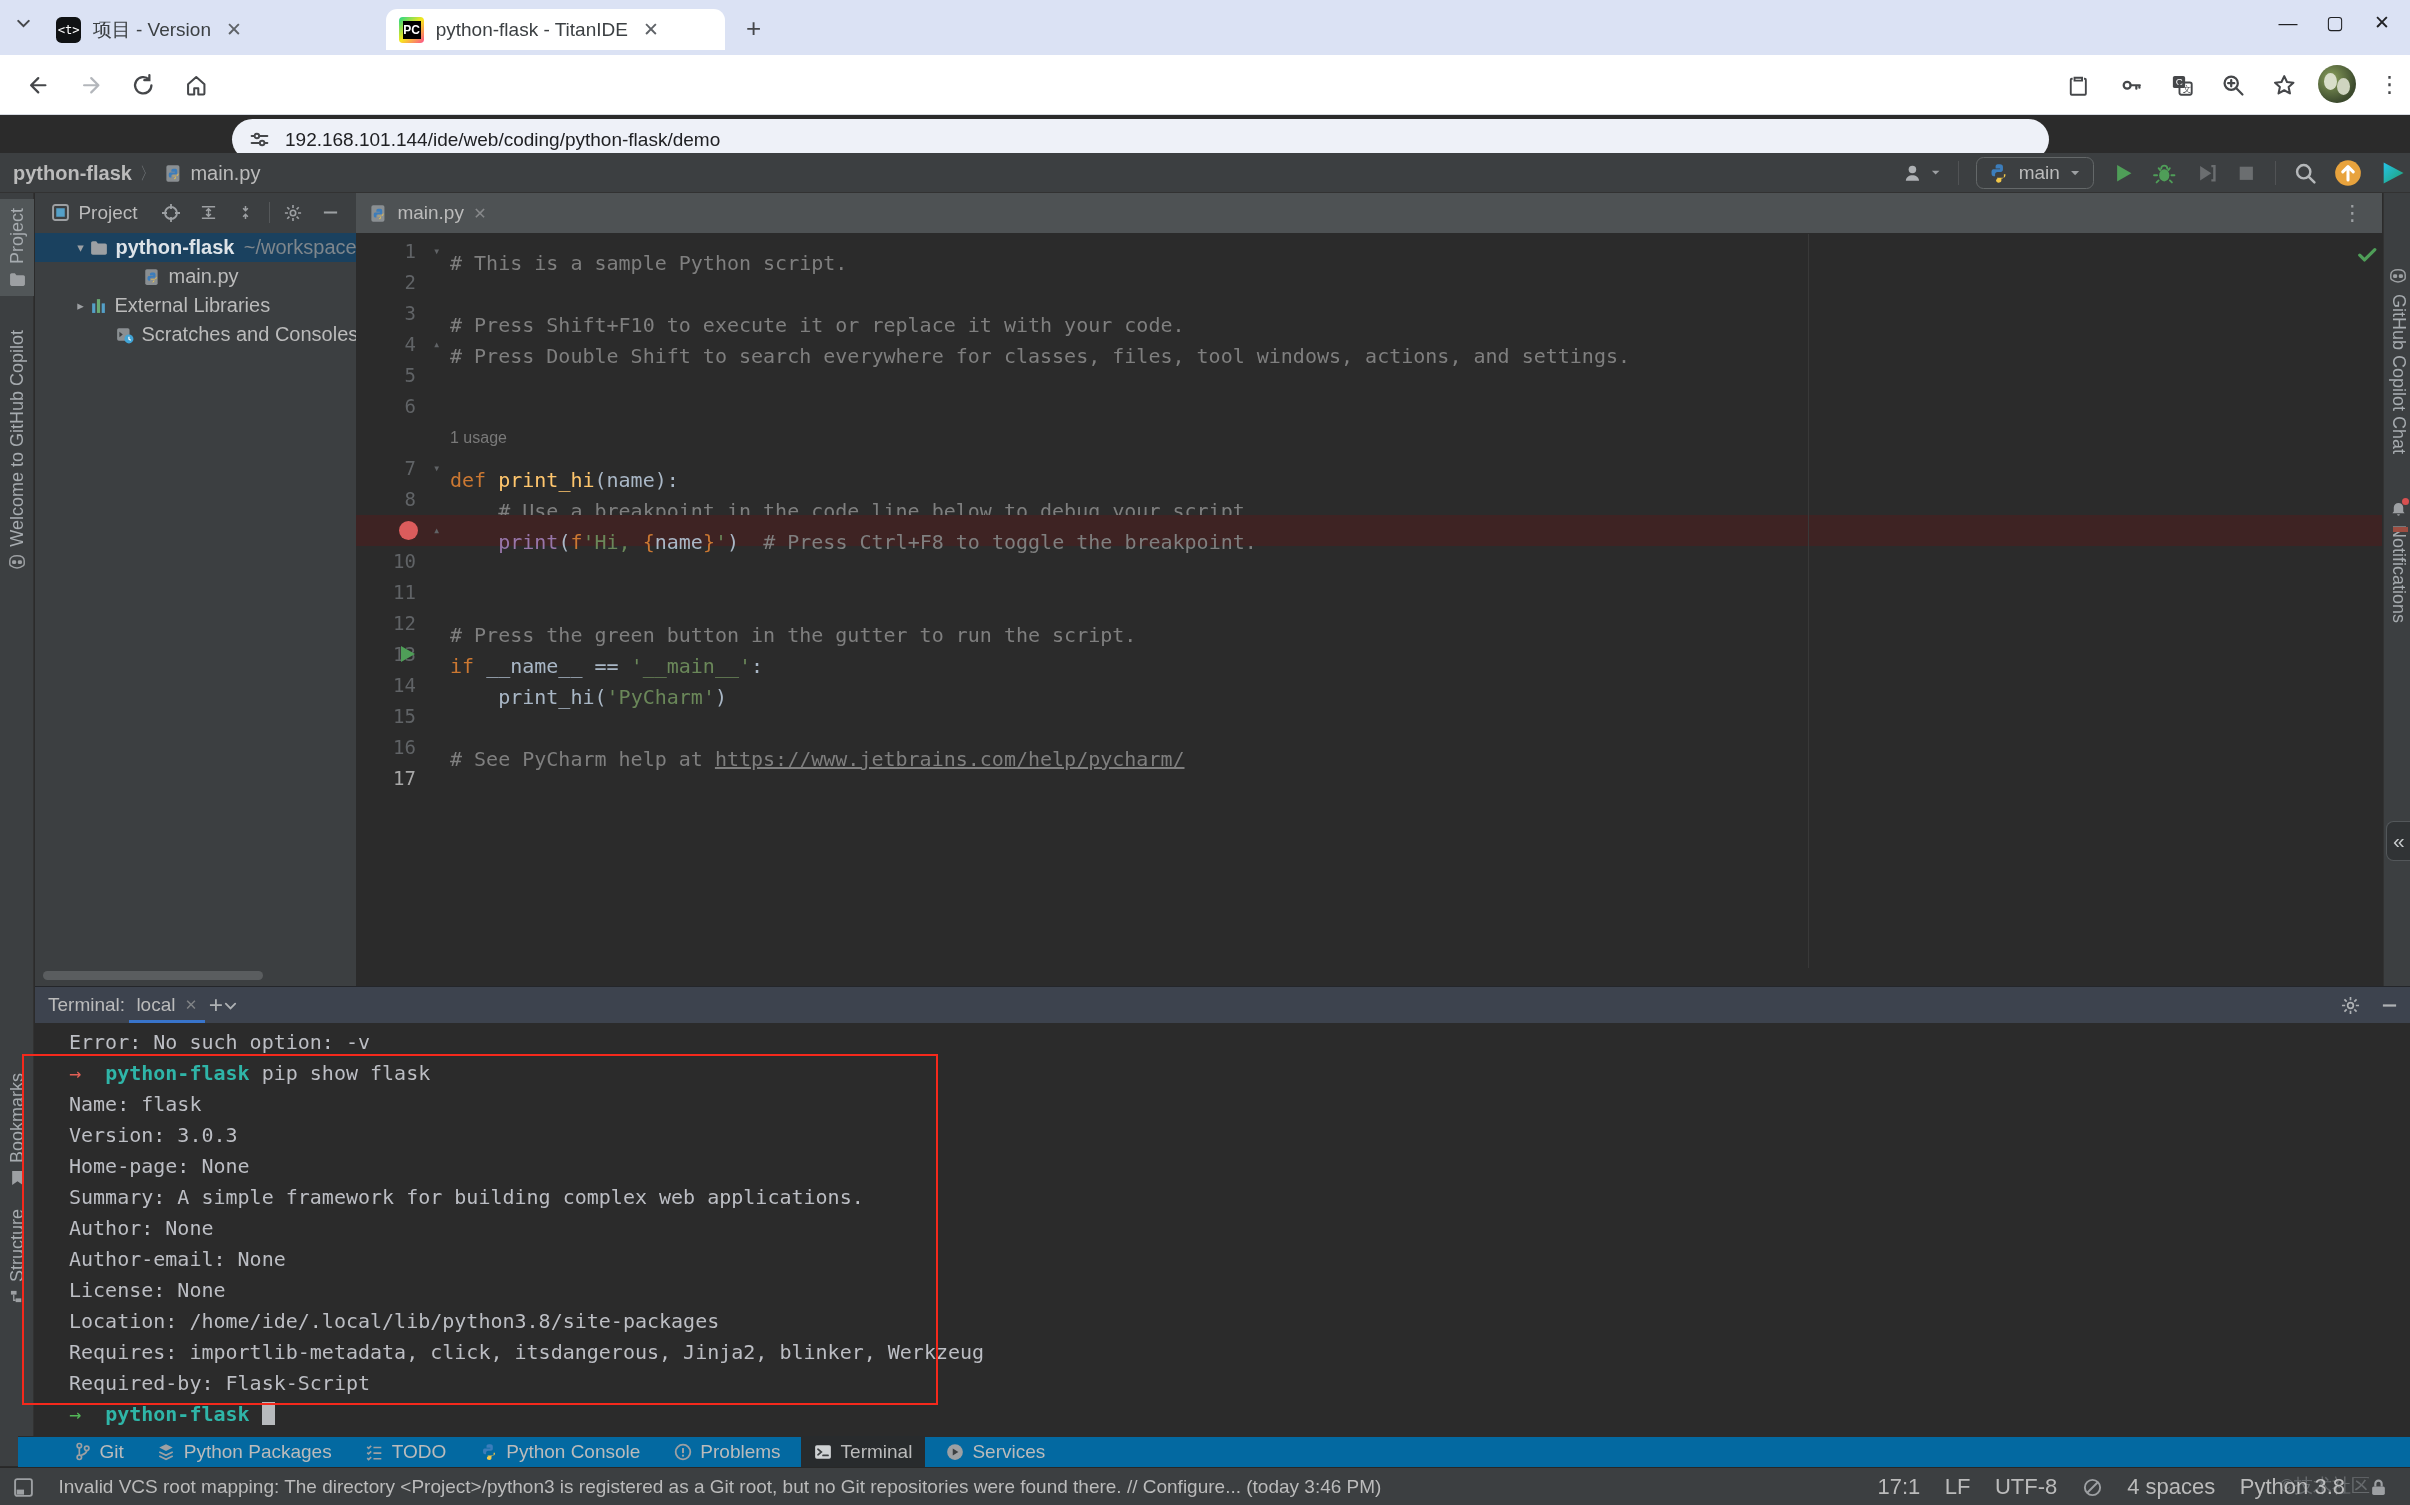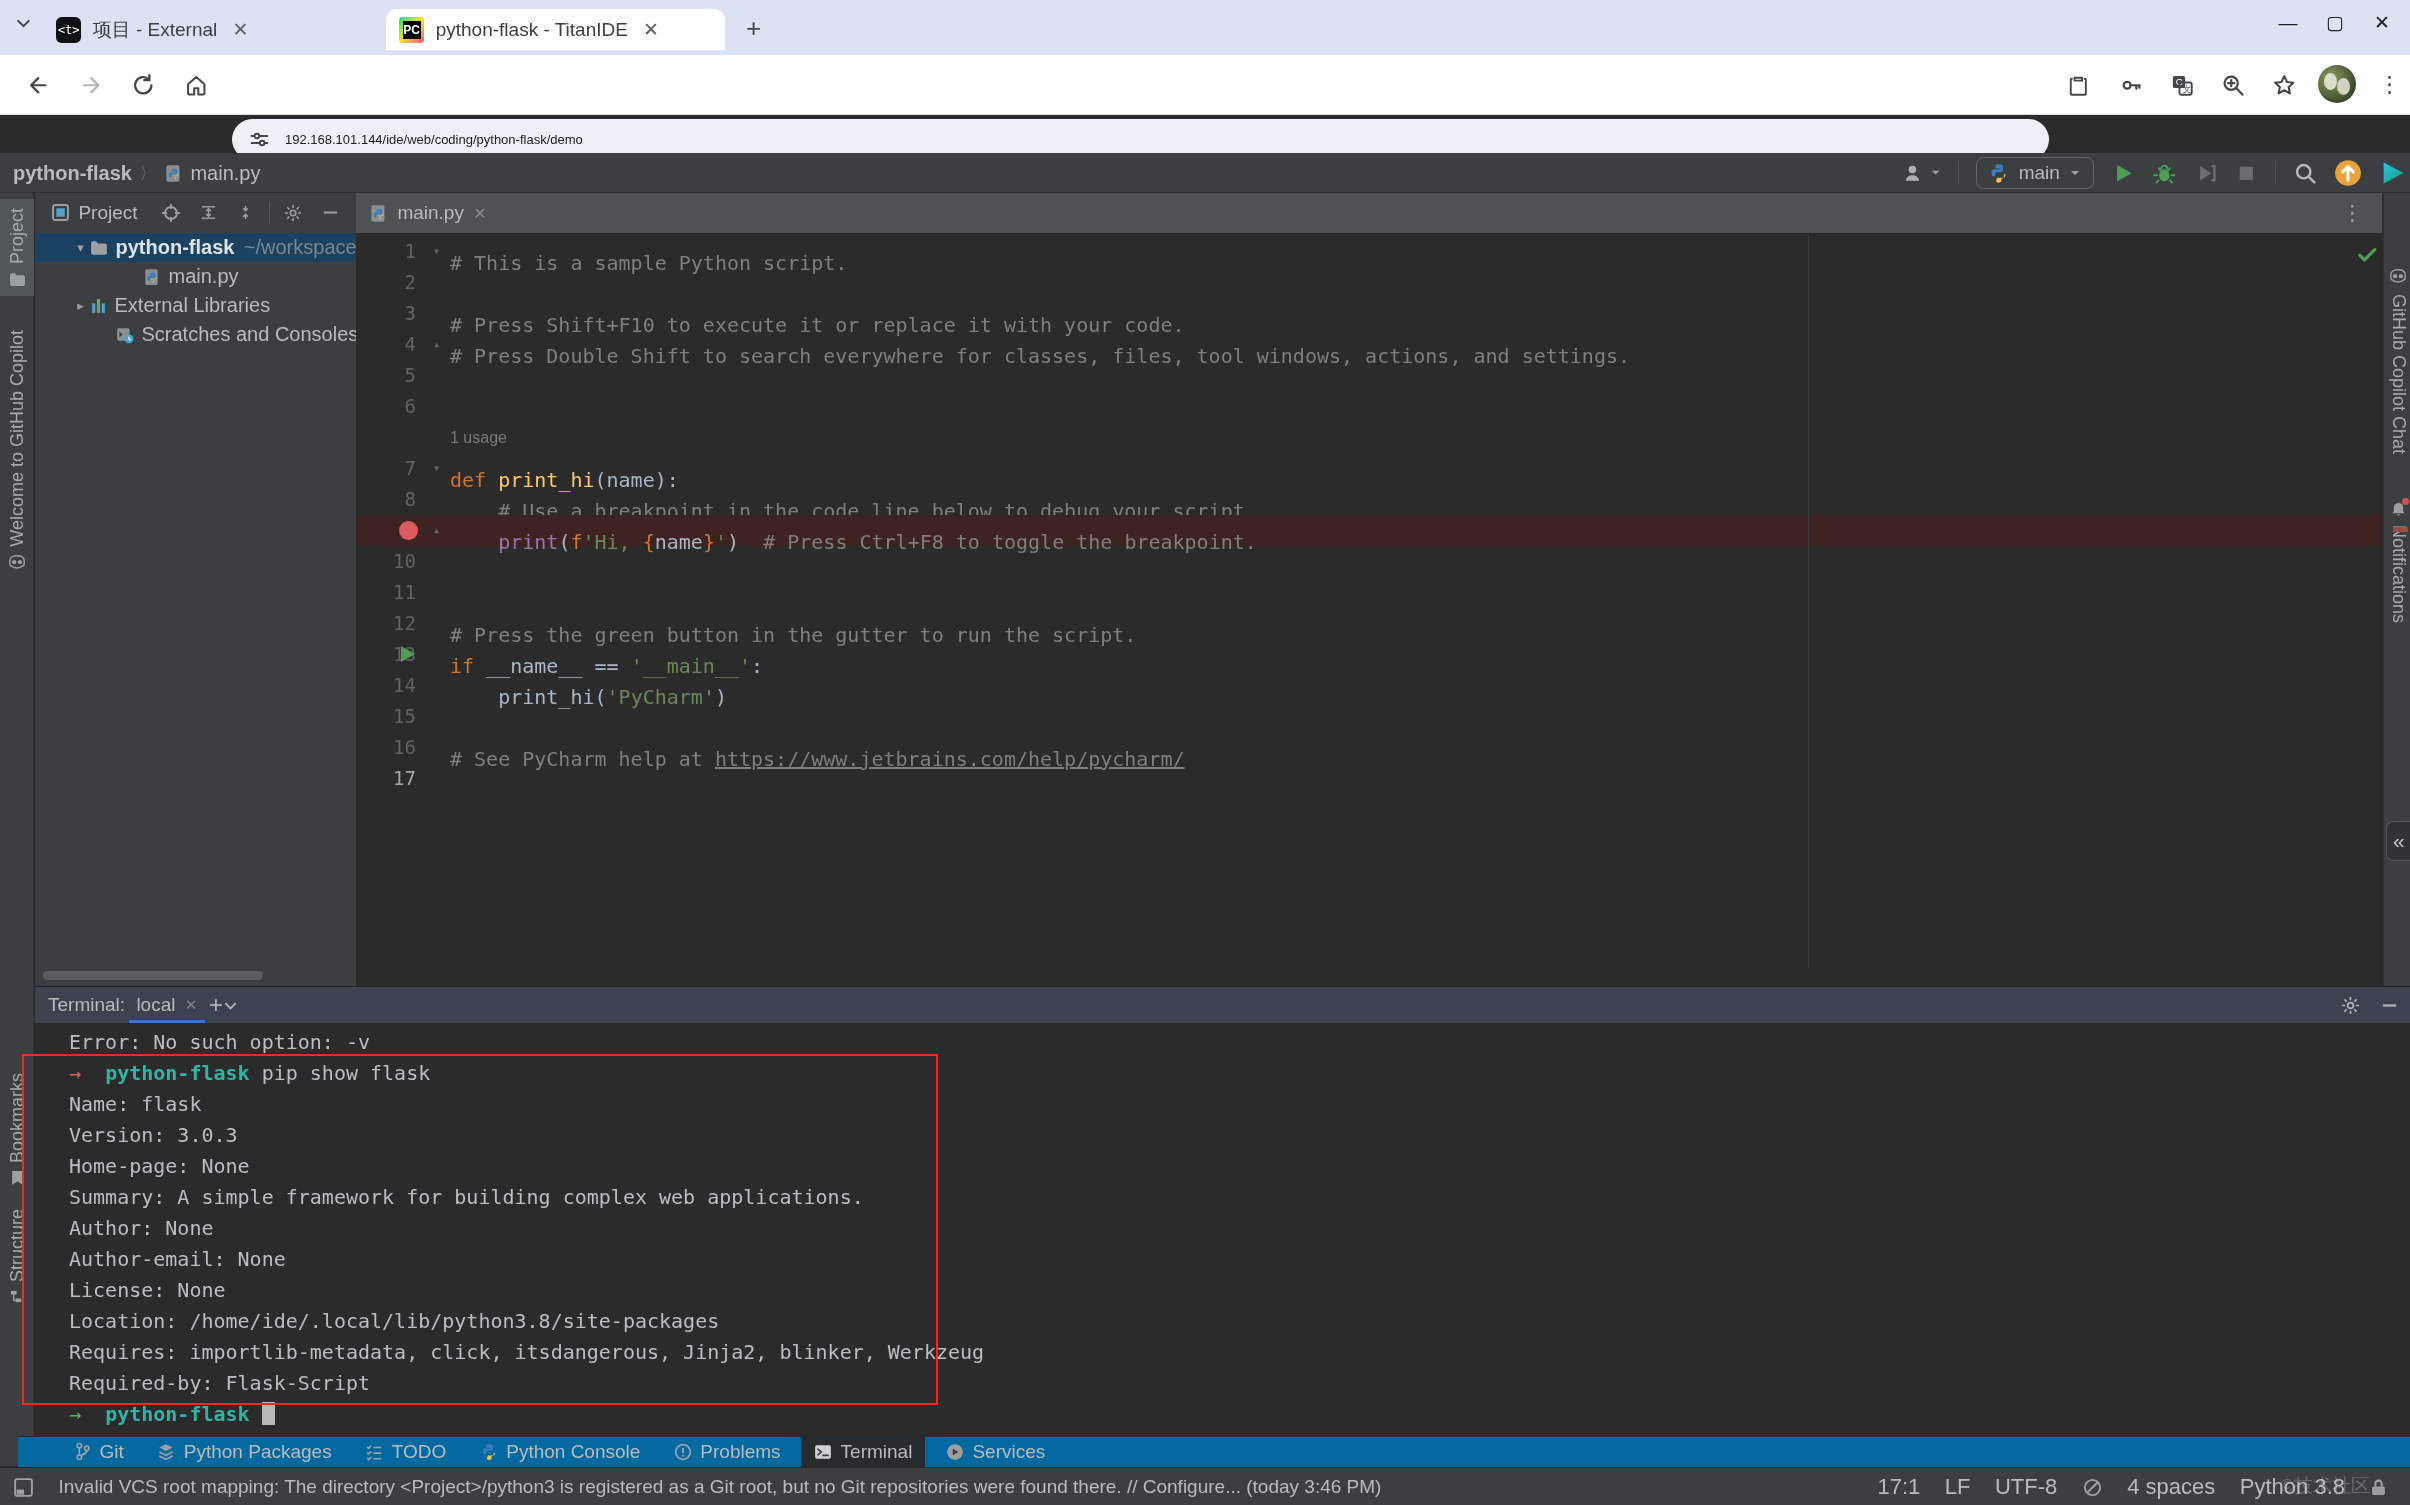--- a/index.html
+++ b/index.html
@@ -14,21 +14,21 @@
   .tab.active{background:#ffffff;}
   .tab .ttl{white-space:nowrap;overflow:hidden;max-width:235px;}
   .favt{width:25.4px;height:25.4px;border-radius:5.6px;background:#101214;color:#fff;font-family:"DejaVu Sans Mono",monospace;font-size:12.2px;display:flex;align-items:center;justify-content:center;flex:none;}
   .favpc{width:25.4px;height:25.4px;border-radius:3.8px;background:linear-gradient(135deg,#21d789,#f8e71c,#fc4f8c);display:flex;align-items:center;justify-content:center;flex:none;}
   .favpc>div{width:18px;height:18px;background:#000;color:#fff;font-size:12px;font-weight:bold;display:flex;align-items:center;justify-content:center;}
   .tclose{color:#5f6368;font-size:19px;line-height:1;padding:1.9px 3.8px;border-radius:50%;}
   .wbtn{width:47px;height:34px;display:flex;align-items:center;justify-content:center;color:#202124;font-size:19px;}
   #urlbar{left:0;top:55px;width:2411px;height:60px;background:#ffffff;border-bottom:0.9px solid #d7dbe2;}
   .nicon{width:38px;height:38px;display:flex;align-items:center;justify-content:center;color:#45474a;}
   #urlpill{left:232px;top:64px;width:1817px;height:41px;background:#eef1f8;border-radius:21px;display:flex;align-items:center;padding:0 17px;gap:15px;}
-  #urltext{font-size:13px;color:#202124;}
+  #urltext{font-size:19px;color:#202124;}
   .ricon{width:41px;height:41px;display:flex;align-items:center;justify-content:center;color:#45474a;}
   #avatar{width:38px;height:38px;border-radius:50%;background:radial-gradient(circle at 35% 35%,#8aa05c,#3c4a2e 70%);position:relative;overflow:hidden;}
   #avatar:before,#avatar:after{content:"";position:absolute;width:13px;height:17px;border-radius:50%;background:#d9deca;}
   #avatar:before{left:5.6px;top:7.5px;} #avatar:after{right:5.6px;top:12.2px;background:#cfd4c0;}
 
   
   #menubar{left:0;top:115px;width:2411px;height:38px;background:#3c3f41;display:flex;align-items:center;padding-left:3.8px;}
   .mitem{padding:0 12.2px;font-size:20px;color:#bbbbbb;}
   .mitem u{text-decoration:underline;text-underline-offset:2.8px;}
   #idehdr{left:0;top:153px;width:2411px;height:40px;background:#3c3f41;border-bottom:0.9px solid #323232;}
@@ -112,21 +112,21 @@
 <div id="root">
 
   <div id="tabstrip" class="abs">
     <div class="abs" style="left:13px;top:13px;color:#45474a;">
       <svg width="21" height="21" viewBox="0 0 24 24">
           <path d="M6 9l6 6 6-6" stroke="currentColor" stroke-width="2.4" fill="none" stroke-linecap="round"></path>
         </svg>
     </div>
     <div id="btab0" class="tab abs" style="left:43px;width:337px;">
       <div class="favt">&lt;t&gt;</div>
-      <div class="ttl">项目 - External</div>
+      <div class="ttl">项目 - Version</div>
       <div class="tclose">✕</div>
     </div>
     <div id="btab1" class="tab active abs" style="left:386px;width:339px;">
       <div class="favpc">
           <div>PC</div>
         </div>
       <div class="ttl">python-flask - TitanIDE</div>
       <div class="tclose">✕</div>
     </div>
     <div class="abs" style="left:746px;top:13px;color:#45474a;font-size:26px;">+</div>

